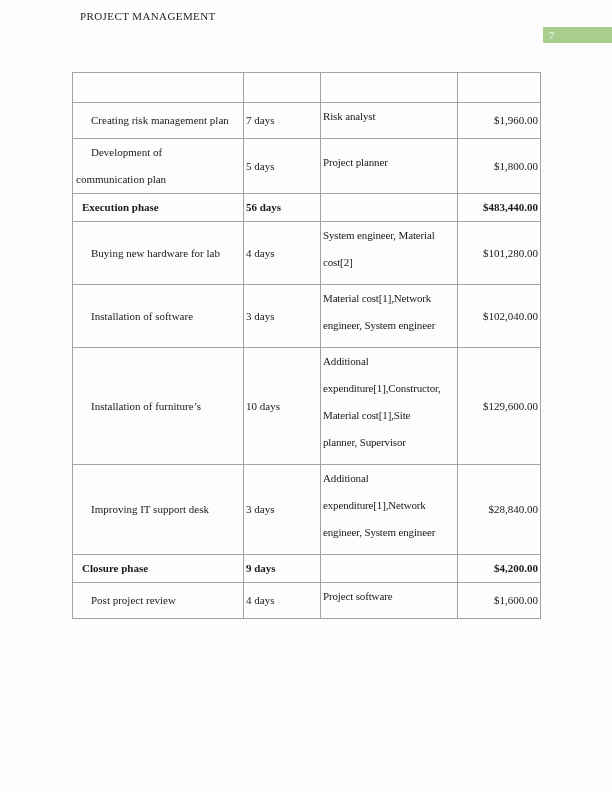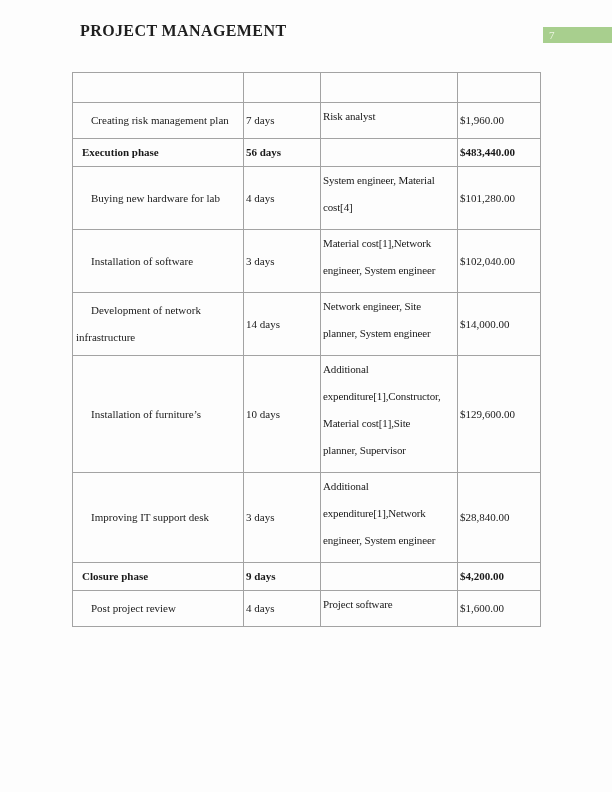--- a/index.html
+++ b/index.html
@@ -2,41 +2,41 @@
 <html><head>
 <meta charset="utf-8">
 <style>
   html,body { margin:0; padding:0; }
   body {
     width:612px; height:792px; position:relative;
     background:#fdfdfd;
     font-family:"Liberation Serif","DejaVu Serif",serif;
   }
   .page-title {
-    position:absolute; left:80px; top:22px;
-    font-size:16px; letter-spacing:0.4px; color:#1f1f1f;font-weight:bold;
+    position:absolute; left:80px; top:10px;
+    font-size:11px; letter-spacing:0.4px; color:#1f1f1f;
   }
   .page-badge {
     position:absolute; left:543px; top:27px; width:69px; height:16px;
     box-sizing:border-box; padding-left:6px;
     font-size:11px; line-height:17px;
   }
   table.cost-table {
     position:absolute; left:72px; top:72px; width:468px;
     border-collapse:collapse; table-layout:fixed;
   }
   .cost-table td {
     border:1px solid #a3a3a3;
     font-size:11px; color:#1a1a1a;
     line-height:27px; vertical-align:middle;
     padding:0 2px; white-space:pre-line; overflow:hidden;
   }
   .cost-table td.c1 { padding-left:3px; text-indent:15px;margin-left:14px; }
   .cost-table td.c3 { padding:0 1px 8px 2px; letter-spacing:-0.15px; }
-  .cost-table td.c4 { padding-right:2px; }
+  .cost-table td.c4 { text-align:right; padding-right:2px; }
   tr.phase td { font-weight:bold; }
   tr.phase td.c1 { text-indent:6px; }
 </style>
 </head>
 <body>
 
 <div class="page-title">PROJECT MANAGEMENT</div>
 
 <div class="page-badge" style="background: rgb(168, 207, 142); color: rgb(237, 245, 227);">
   <span>7</span>
@@ -55,47 +55,46 @@
       <td class="c2"></td>
       <td class="c3"></td>
       <td class="c4"></td>
     </tr>
     <tr style="height:29px">
       <td class="c1">Creating risk management plan</td>
       <td class="c2">7 days</td>
       <td class="c3">Risk analyst</td>
       <td class="c4">$1,960.00</td>
     </tr>
+    <tr style="height:53px">
+      <td class="c1">Development of
+communication plan</td>
+      <td class="c2">5 days</td>
+      <td class="c3">Project planner</td>
+      <td class="c4">$1,800.00</td>
+    </tr>
     <tr class="phase" style="height:27px">
       <td class="c1">Execution phase</td>
       <td class="c2">56 days</td>
       <td class="c3"></td>
       <td class="c4">$483,440.00</td>
     </tr>
     <tr style="height:59px">
       <td class="c1">Buying new hardware for lab</td>
       <td class="c2">4 days</td>
       <td class="c3">System engineer, Material
-cost[4]</td>
+cost[2]</td>
       <td class="c4">$101,280.00</td>
     </tr>
     <tr style="height:56px">
       <td class="c1">Installation of software</td>
       <td class="c2">3 days</td>
       <td class="c3">Material cost[1],Network
 engineer, System engineer</td>
       <td class="c4">$102,040.00</td>
-    </tr>
-    <tr style="height:59px">
-      <td class="c1">Development of network
-infrastructure</td>
-      <td class="c2">14 days</td>
-      <td class="c3">Network engineer, Site
-planner, System engineer</td>
-      <td class="c4">$14,000.00</td>
     </tr>
     <tr style="height:111px">
       <td class="c1">Installation of furniture’s</td>
       <td class="c2">10 days</td>
       <td class="c3">Additional
 expenditure[1],Constructor,
 Material cost[1],Site
 planner, Supervisor</td>
       <td class="c4">$129,600.00</td>
     </tr>

